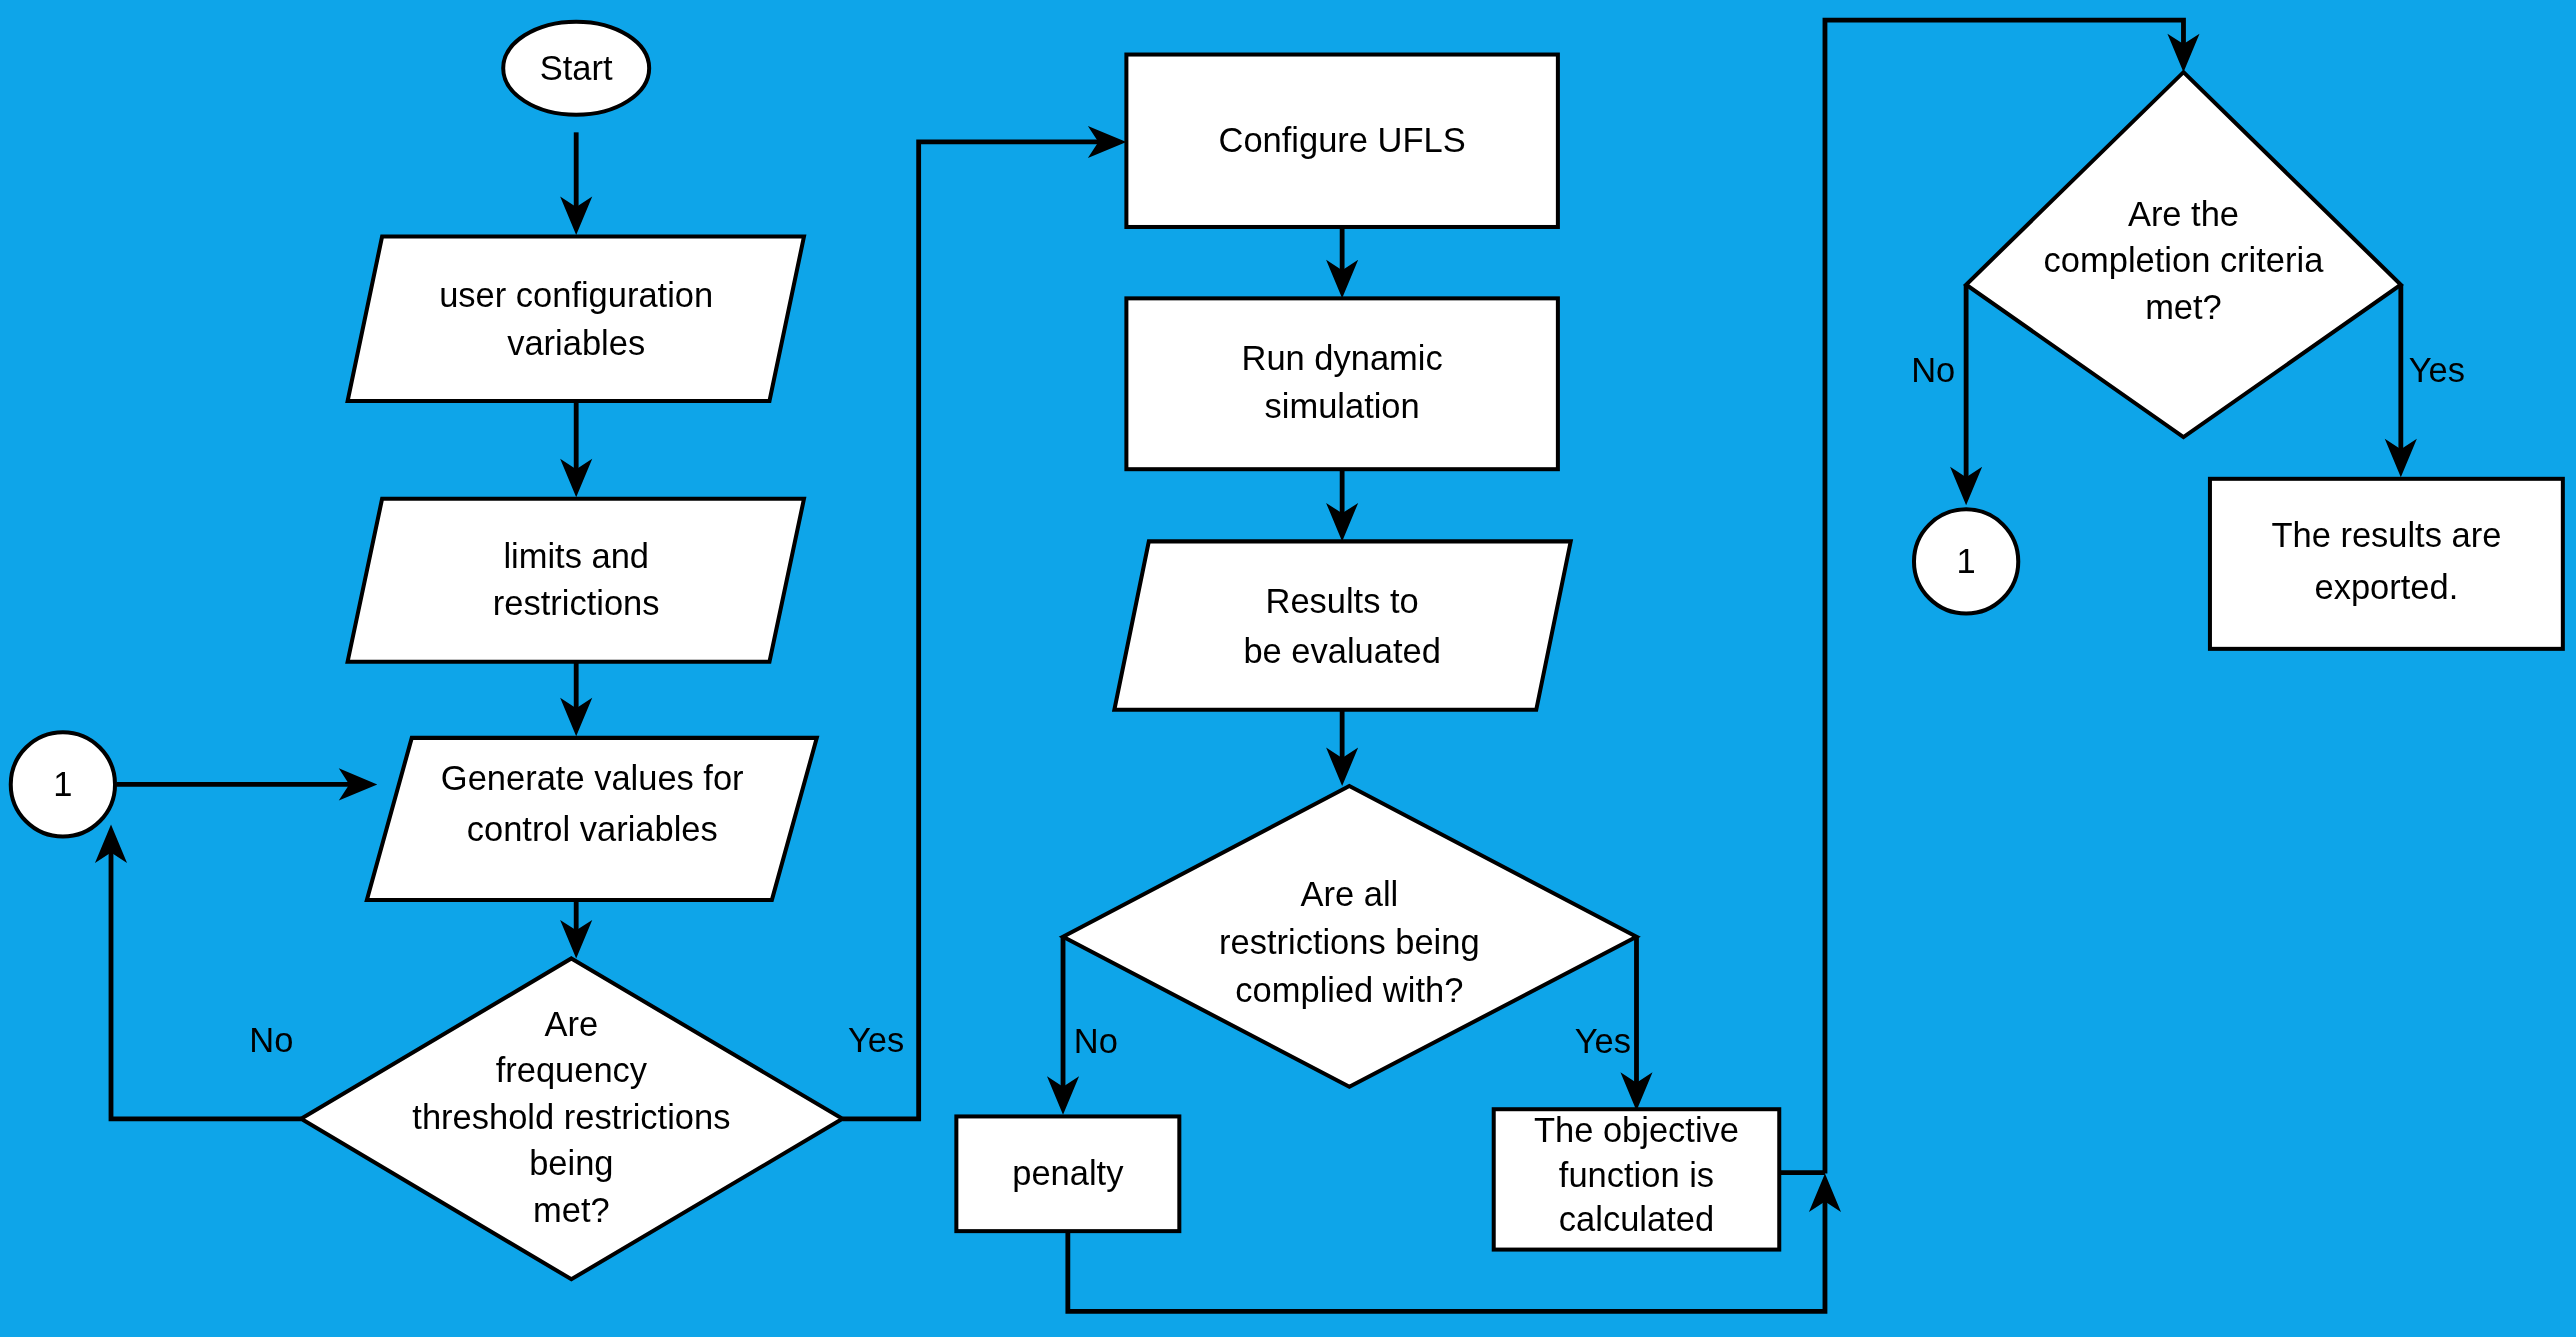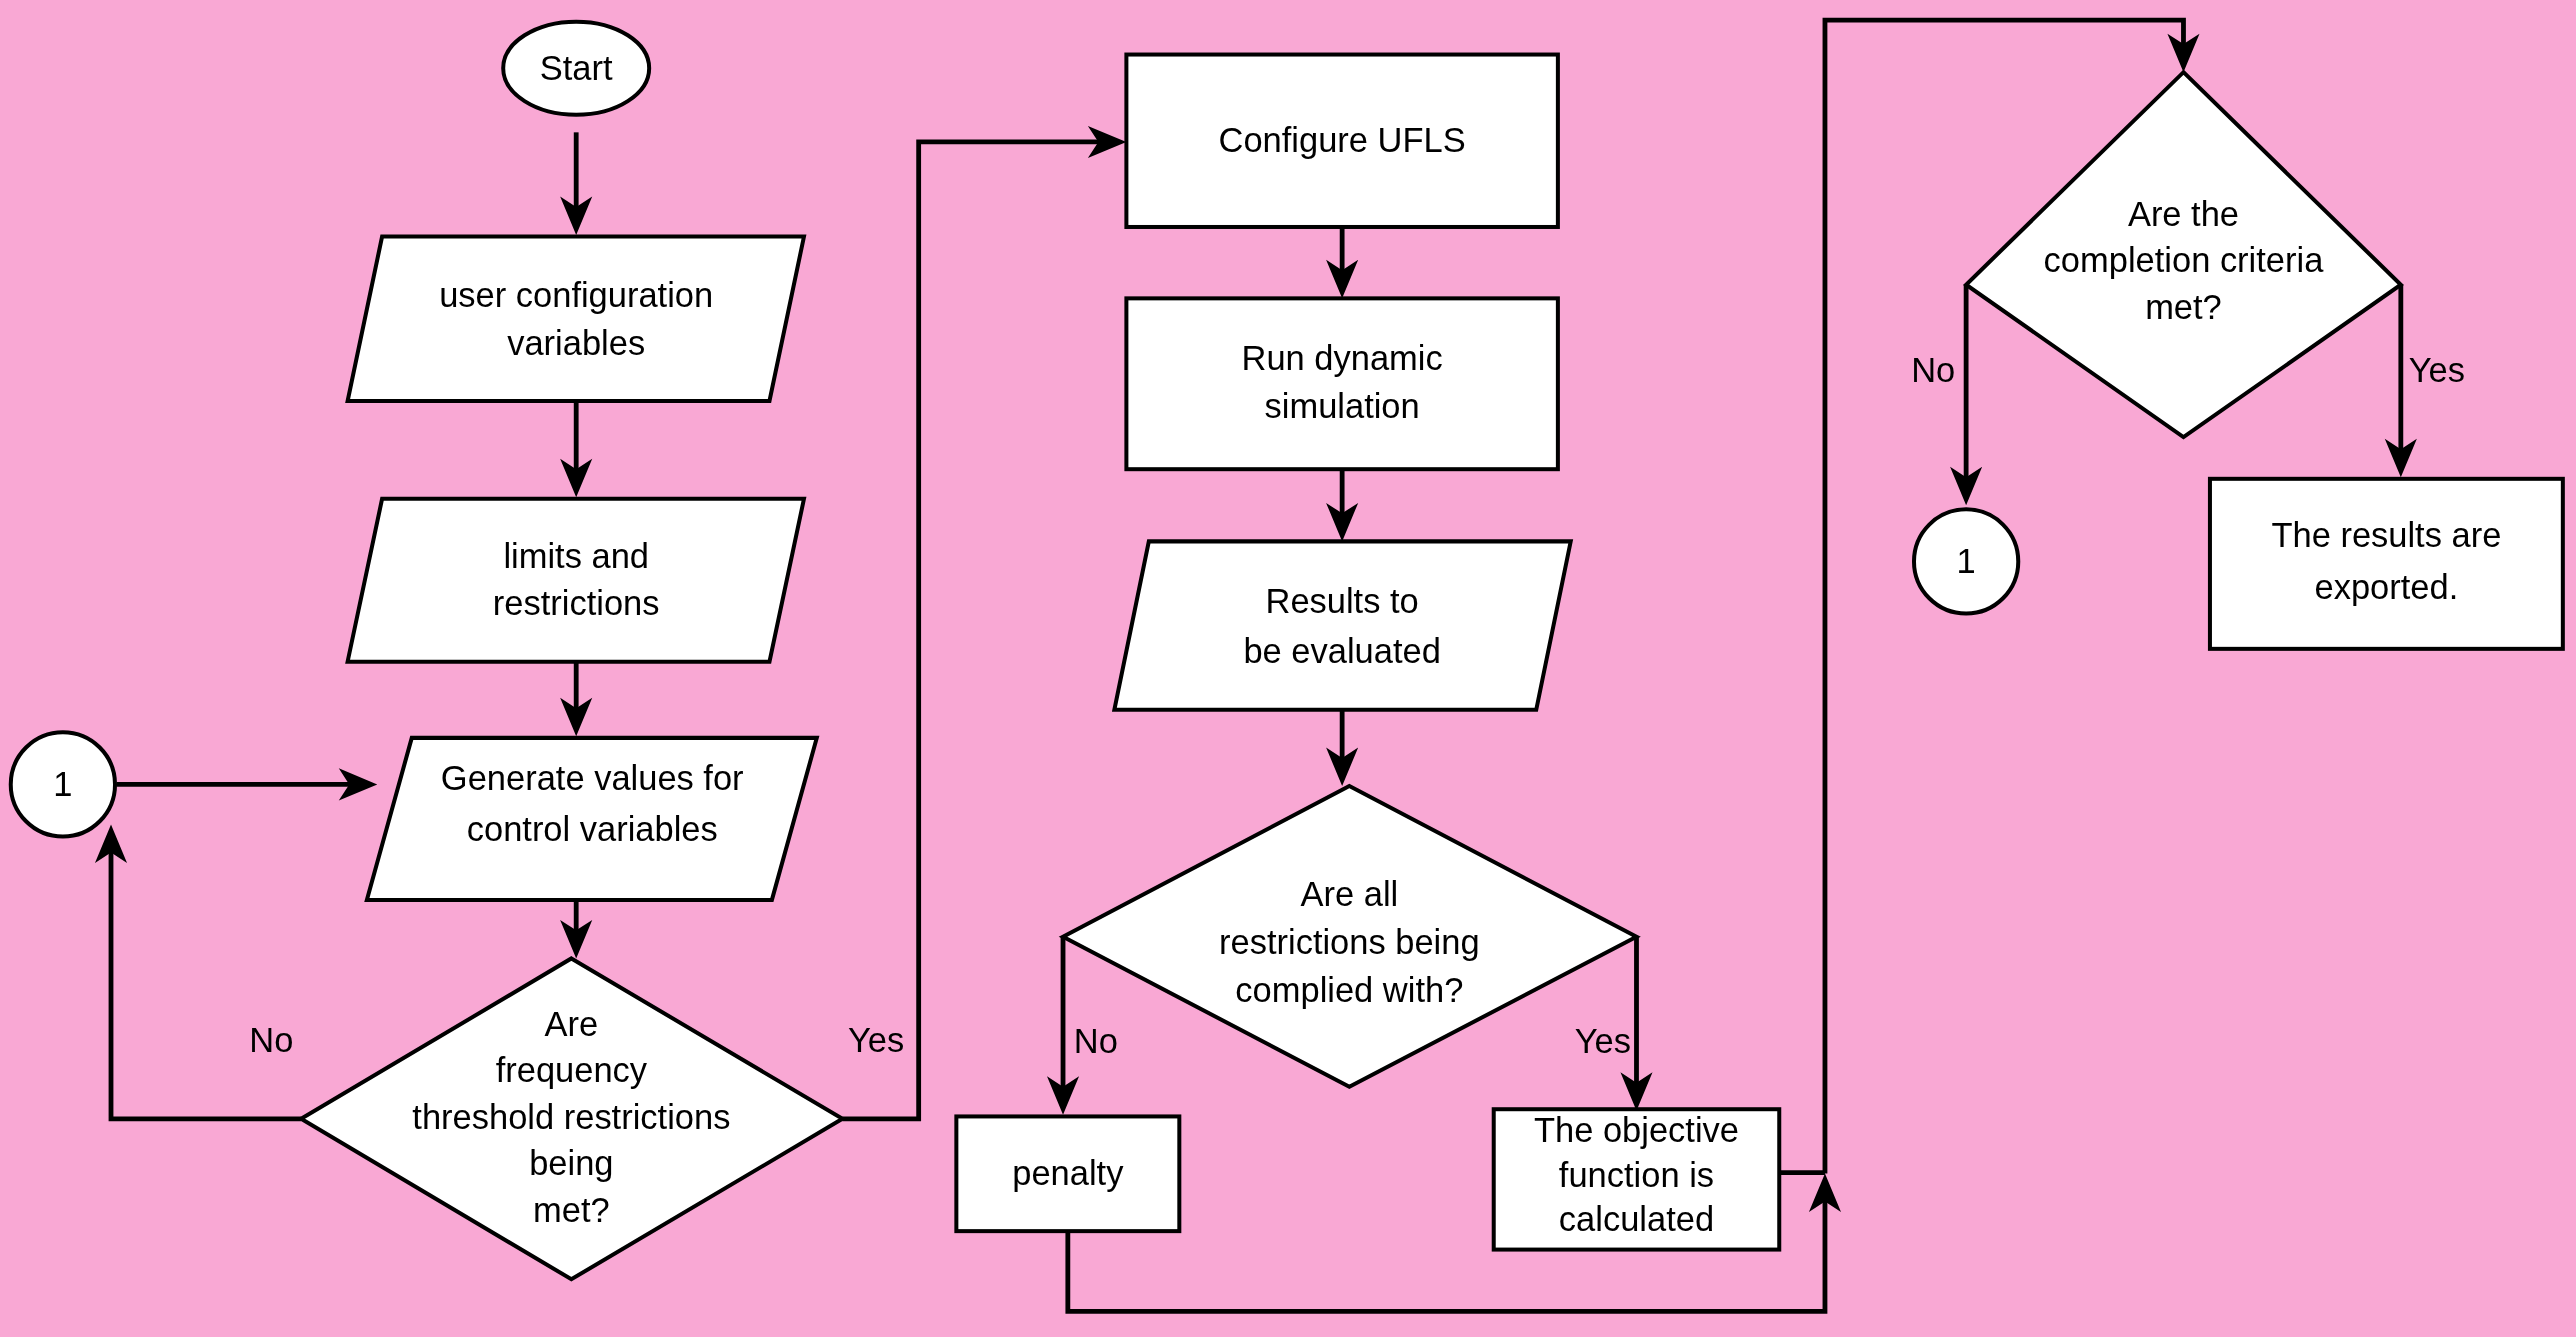--- a/index.html
+++ b/index.html
@@ -7,21 +7,21 @@
     padding: 0;
     background: #ffffff;
   }
   body {
     font-family: "Liberation Sans", sans-serif;
   }
   #flowchart-root {
     position: relative;
     width: 2576px;
     height: 1337px;
-    background: #f9a8d4;
+    background: #0ea5e9;
     overflow: hidden;
   }
   #flow-svg {
     position: absolute;
     top: 0;
     left: 0;
     width: 2576px;
     height: 1337px;
     display: block;
   }

